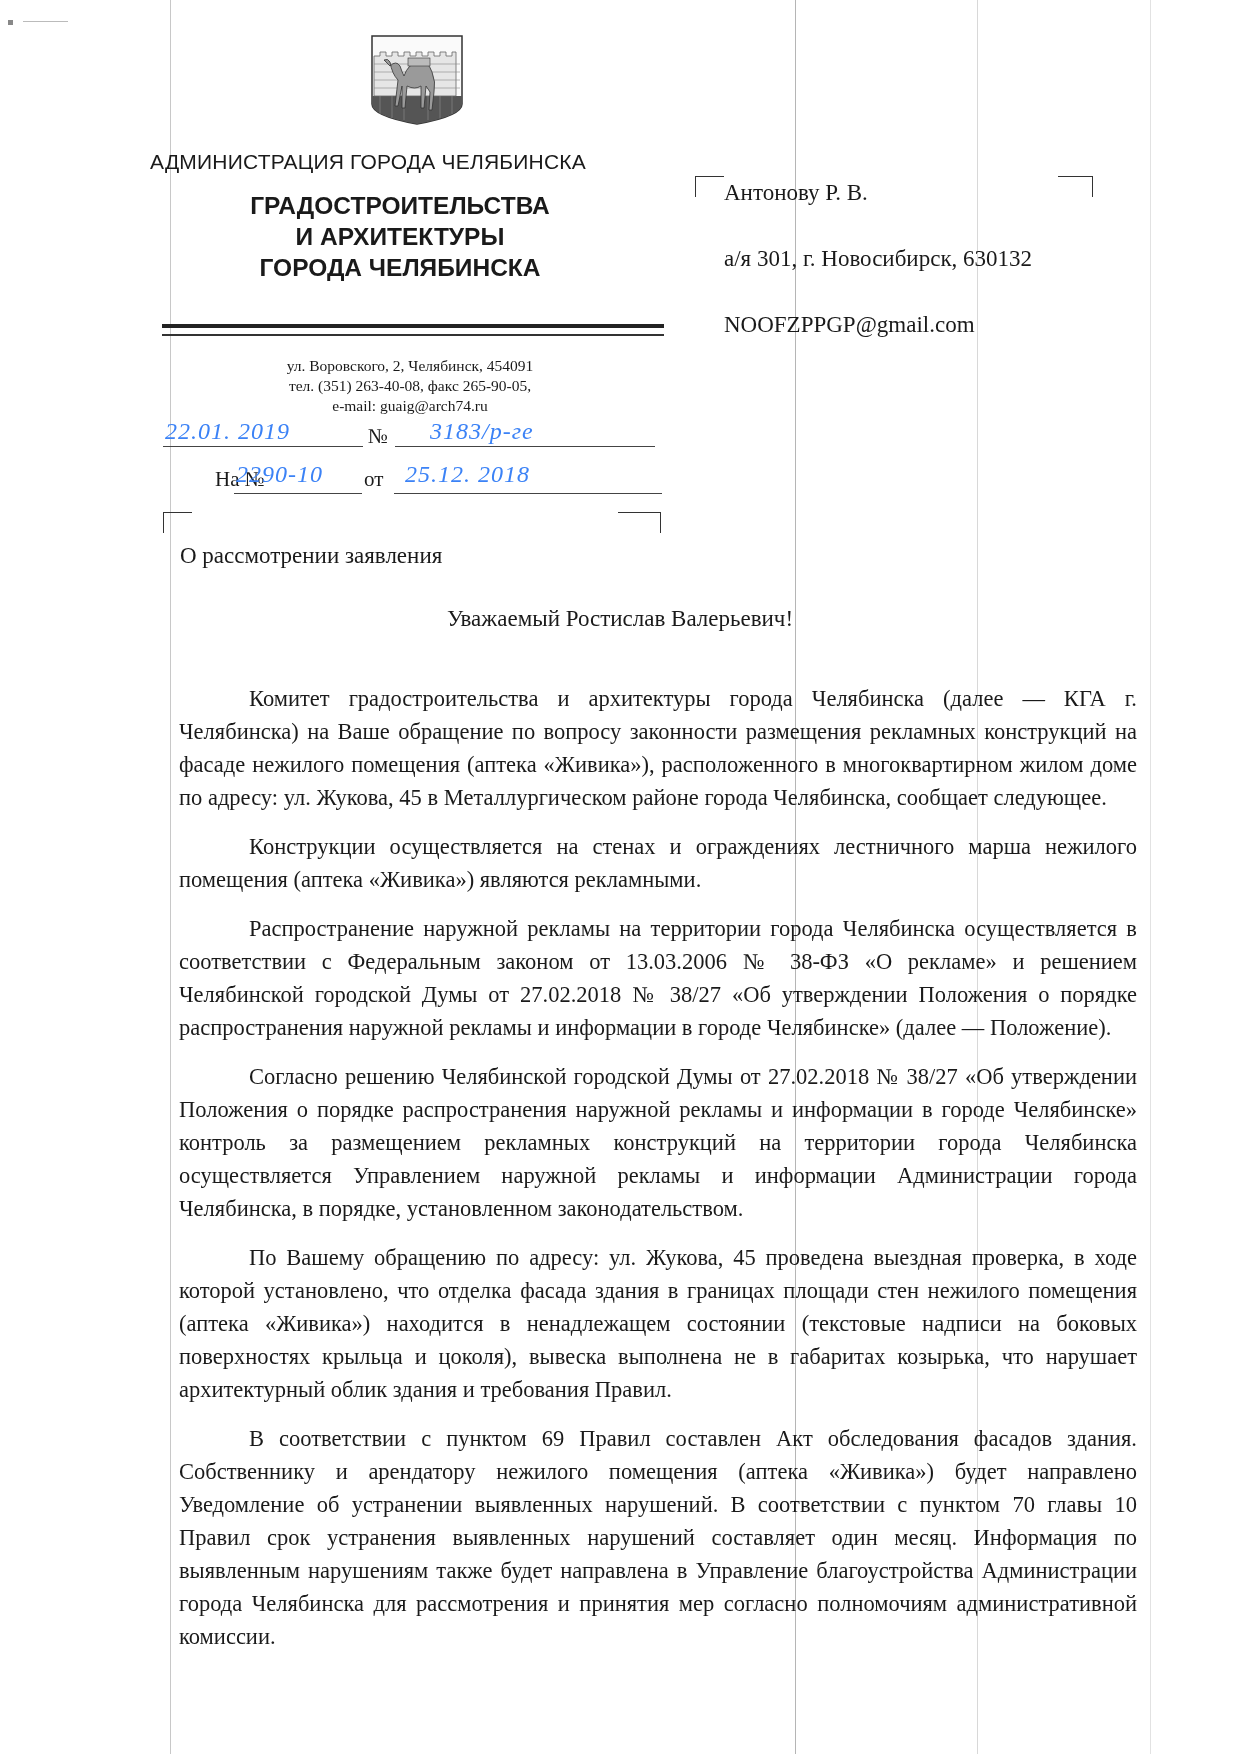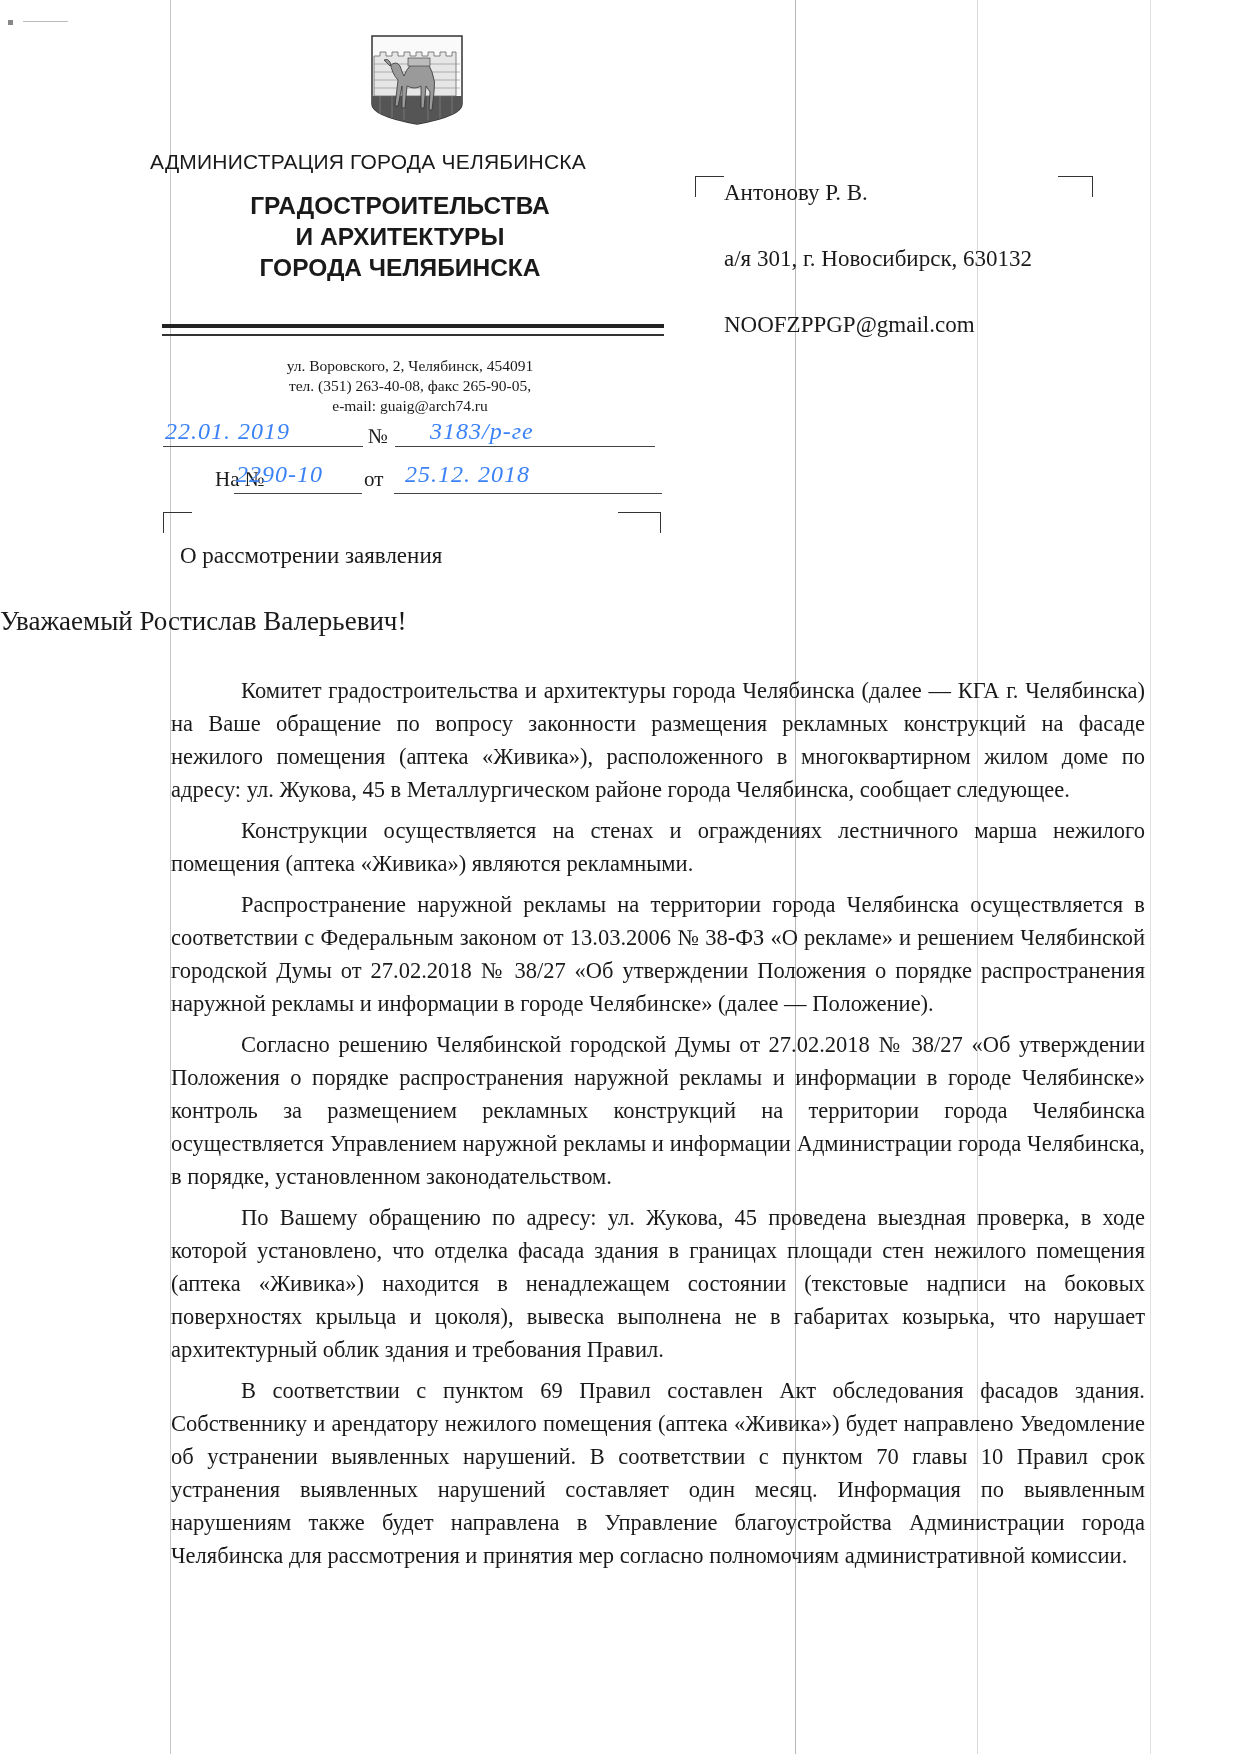--- a/index.html
+++ b/index.html
@@ -20,23 +20,23 @@
 
     .reg-row { position: absolute; font-size: 21px; }
     .hand { font-family: "Liberation Serif", serif; font-style: italic; color: #3b82f6; font-size: 24px; letter-spacing: 1px; }
     .uline { position: absolute; height: 1px; background: #444; }
 
     .bracket { position: absolute; border-color: #333; border-style: solid; }
 
     .recipient { position: absolute; left: 724px; font-size: 23px; }
     .subject { position: absolute; left: 180px; top: 515px; font-size: 23px; margin-top: 28px; }
 
-    .salutation { position: absolute; left: 0; width: 1240px; top: 606px; font-size: 27px; }
+    .salutation { position: absolute; left: 0; width: 1240px; top: 606px; text-align: center; font-size: 23px; }
     .body-text { position: absolute; left: 163px; top: 666px; width: 990px; font-size: 22.5px; line-height: 33px; text-align: justify; }
-    .body-text p { margin: 8px; text-indent: 70px; }
+    .body-text p { margin: 16px; text-indent: 70px; }
   </style>
 </head>
 <body>
 
 <div class="scan-line" style="left:170px"></div>
 <div class="scan-line" style="left:795px;background:#b5b5b5"></div>
 <div class="scan-line" style="left:977px;background:#d8d8d8"></div>
 <div class="scan-line" style="left:1150px;background:#e2e2e2"></div>
 
 <div class="artifact">

